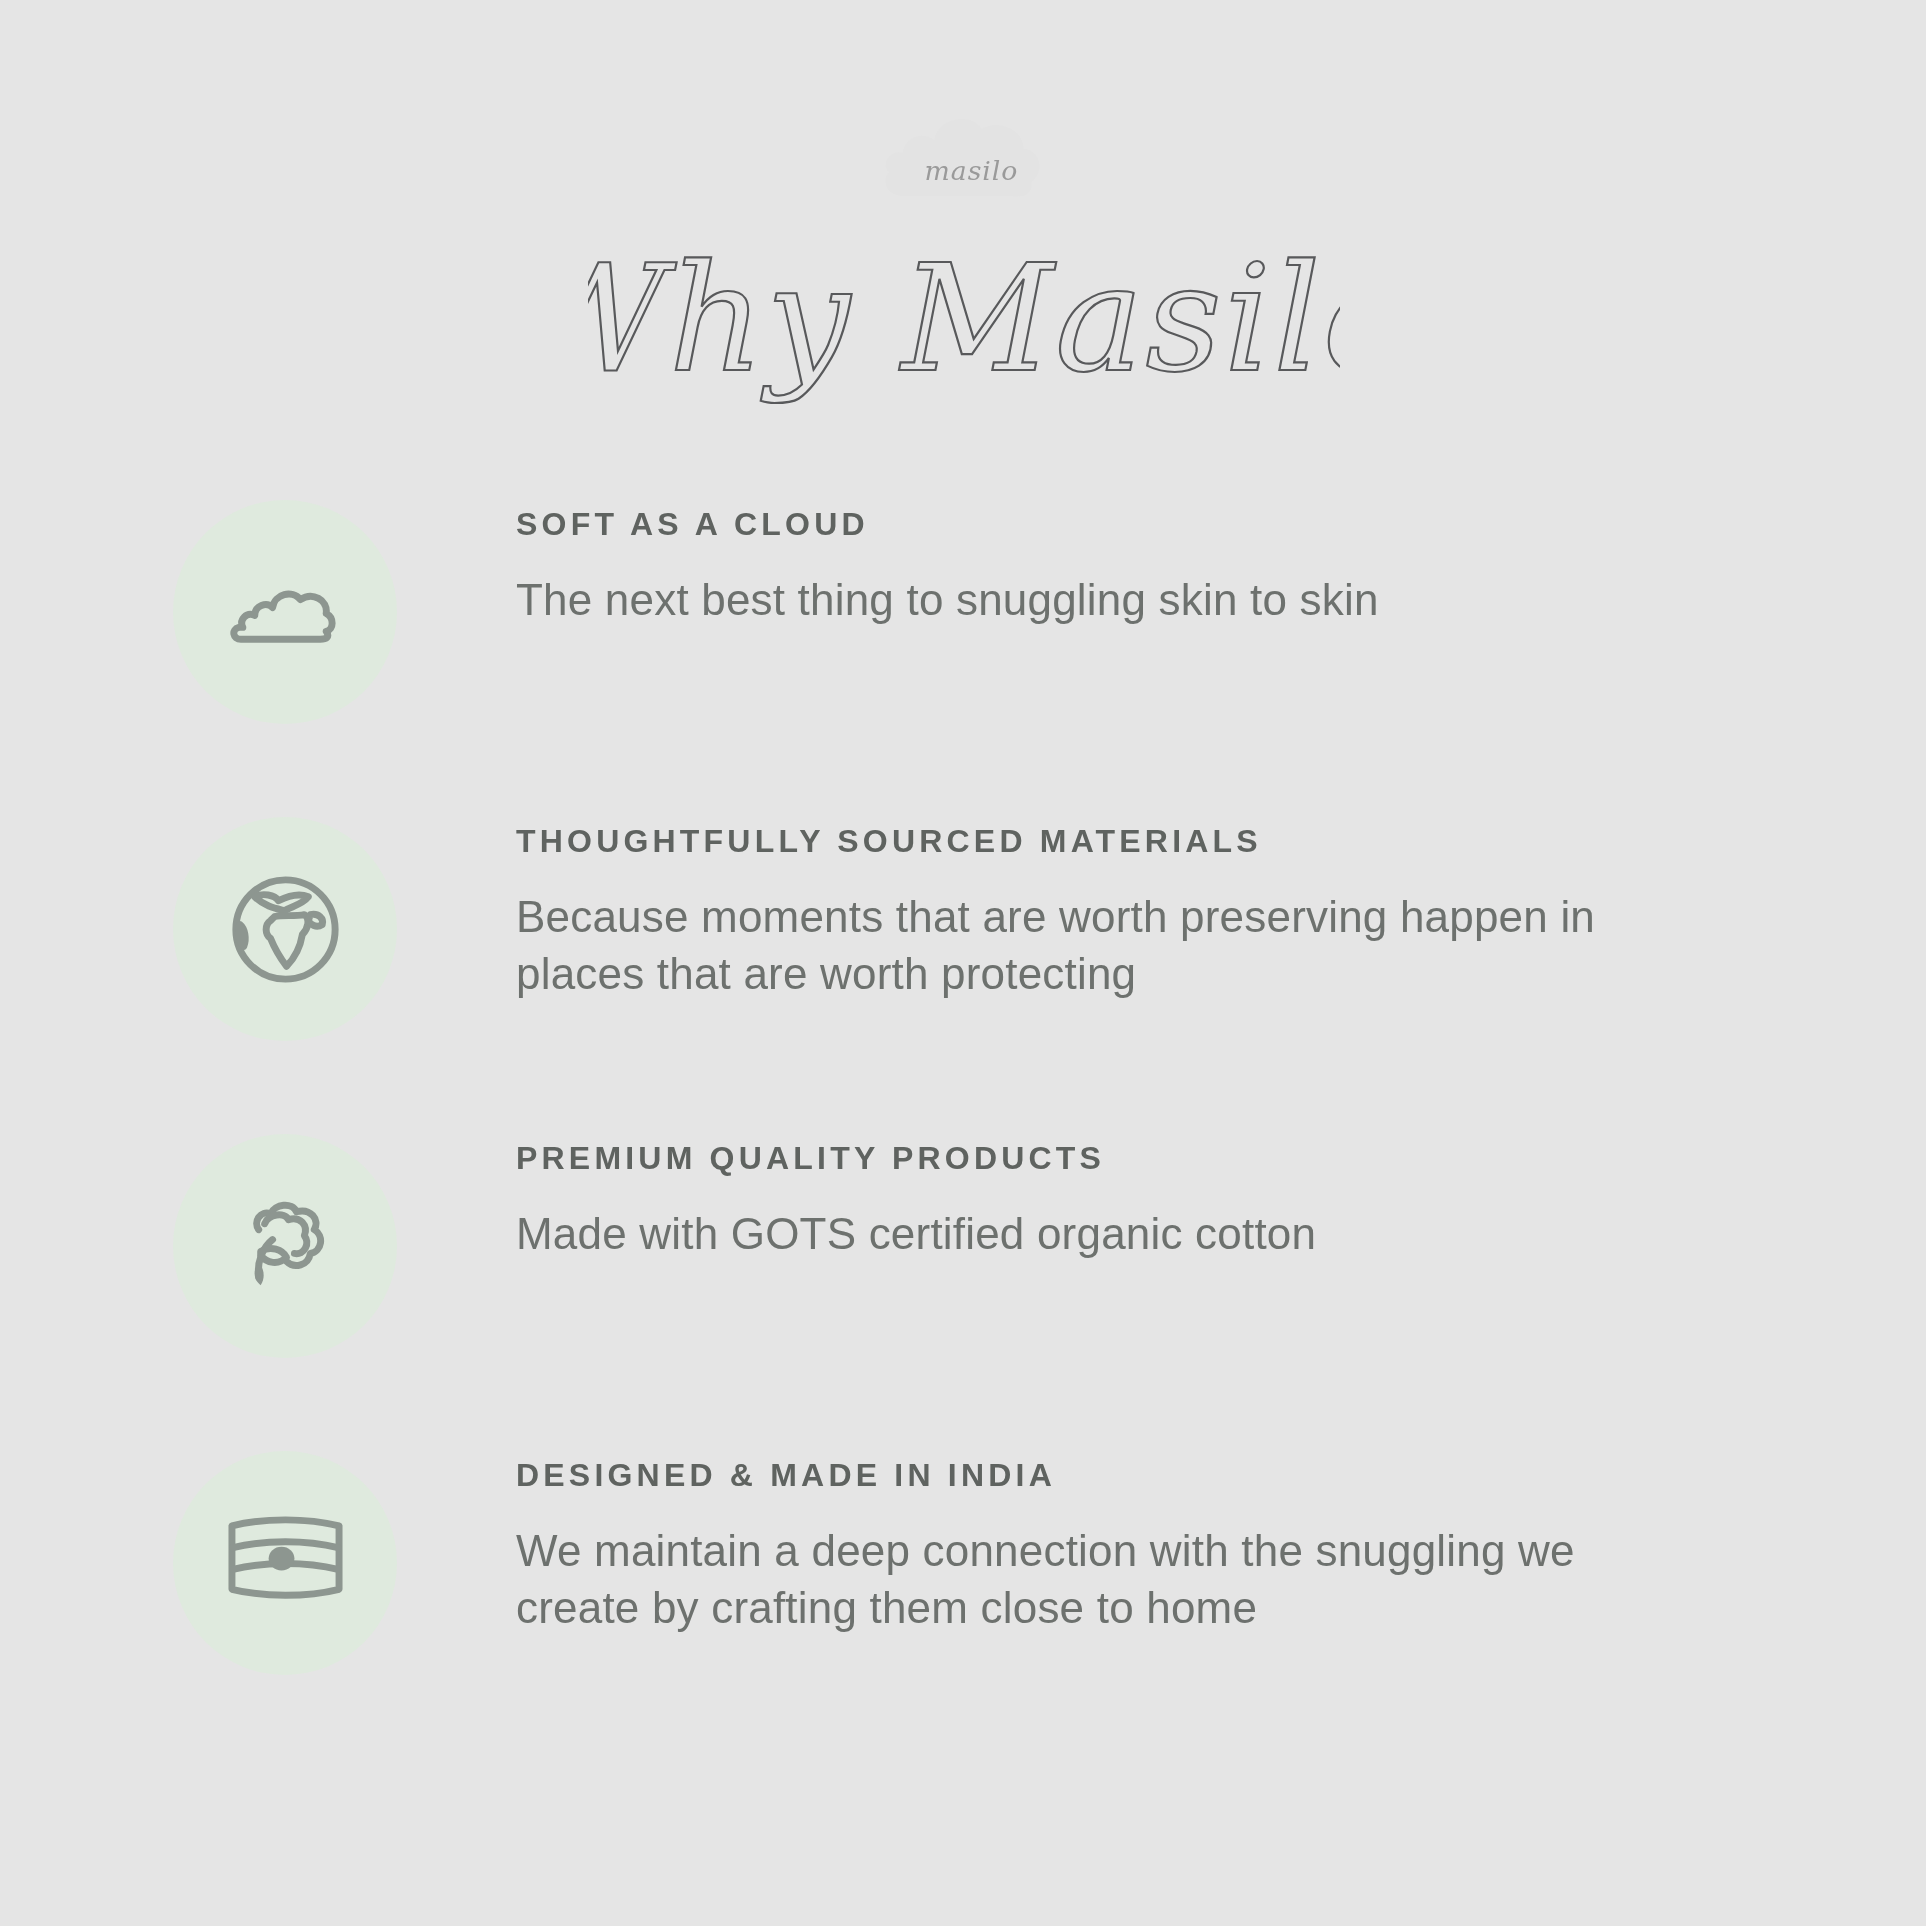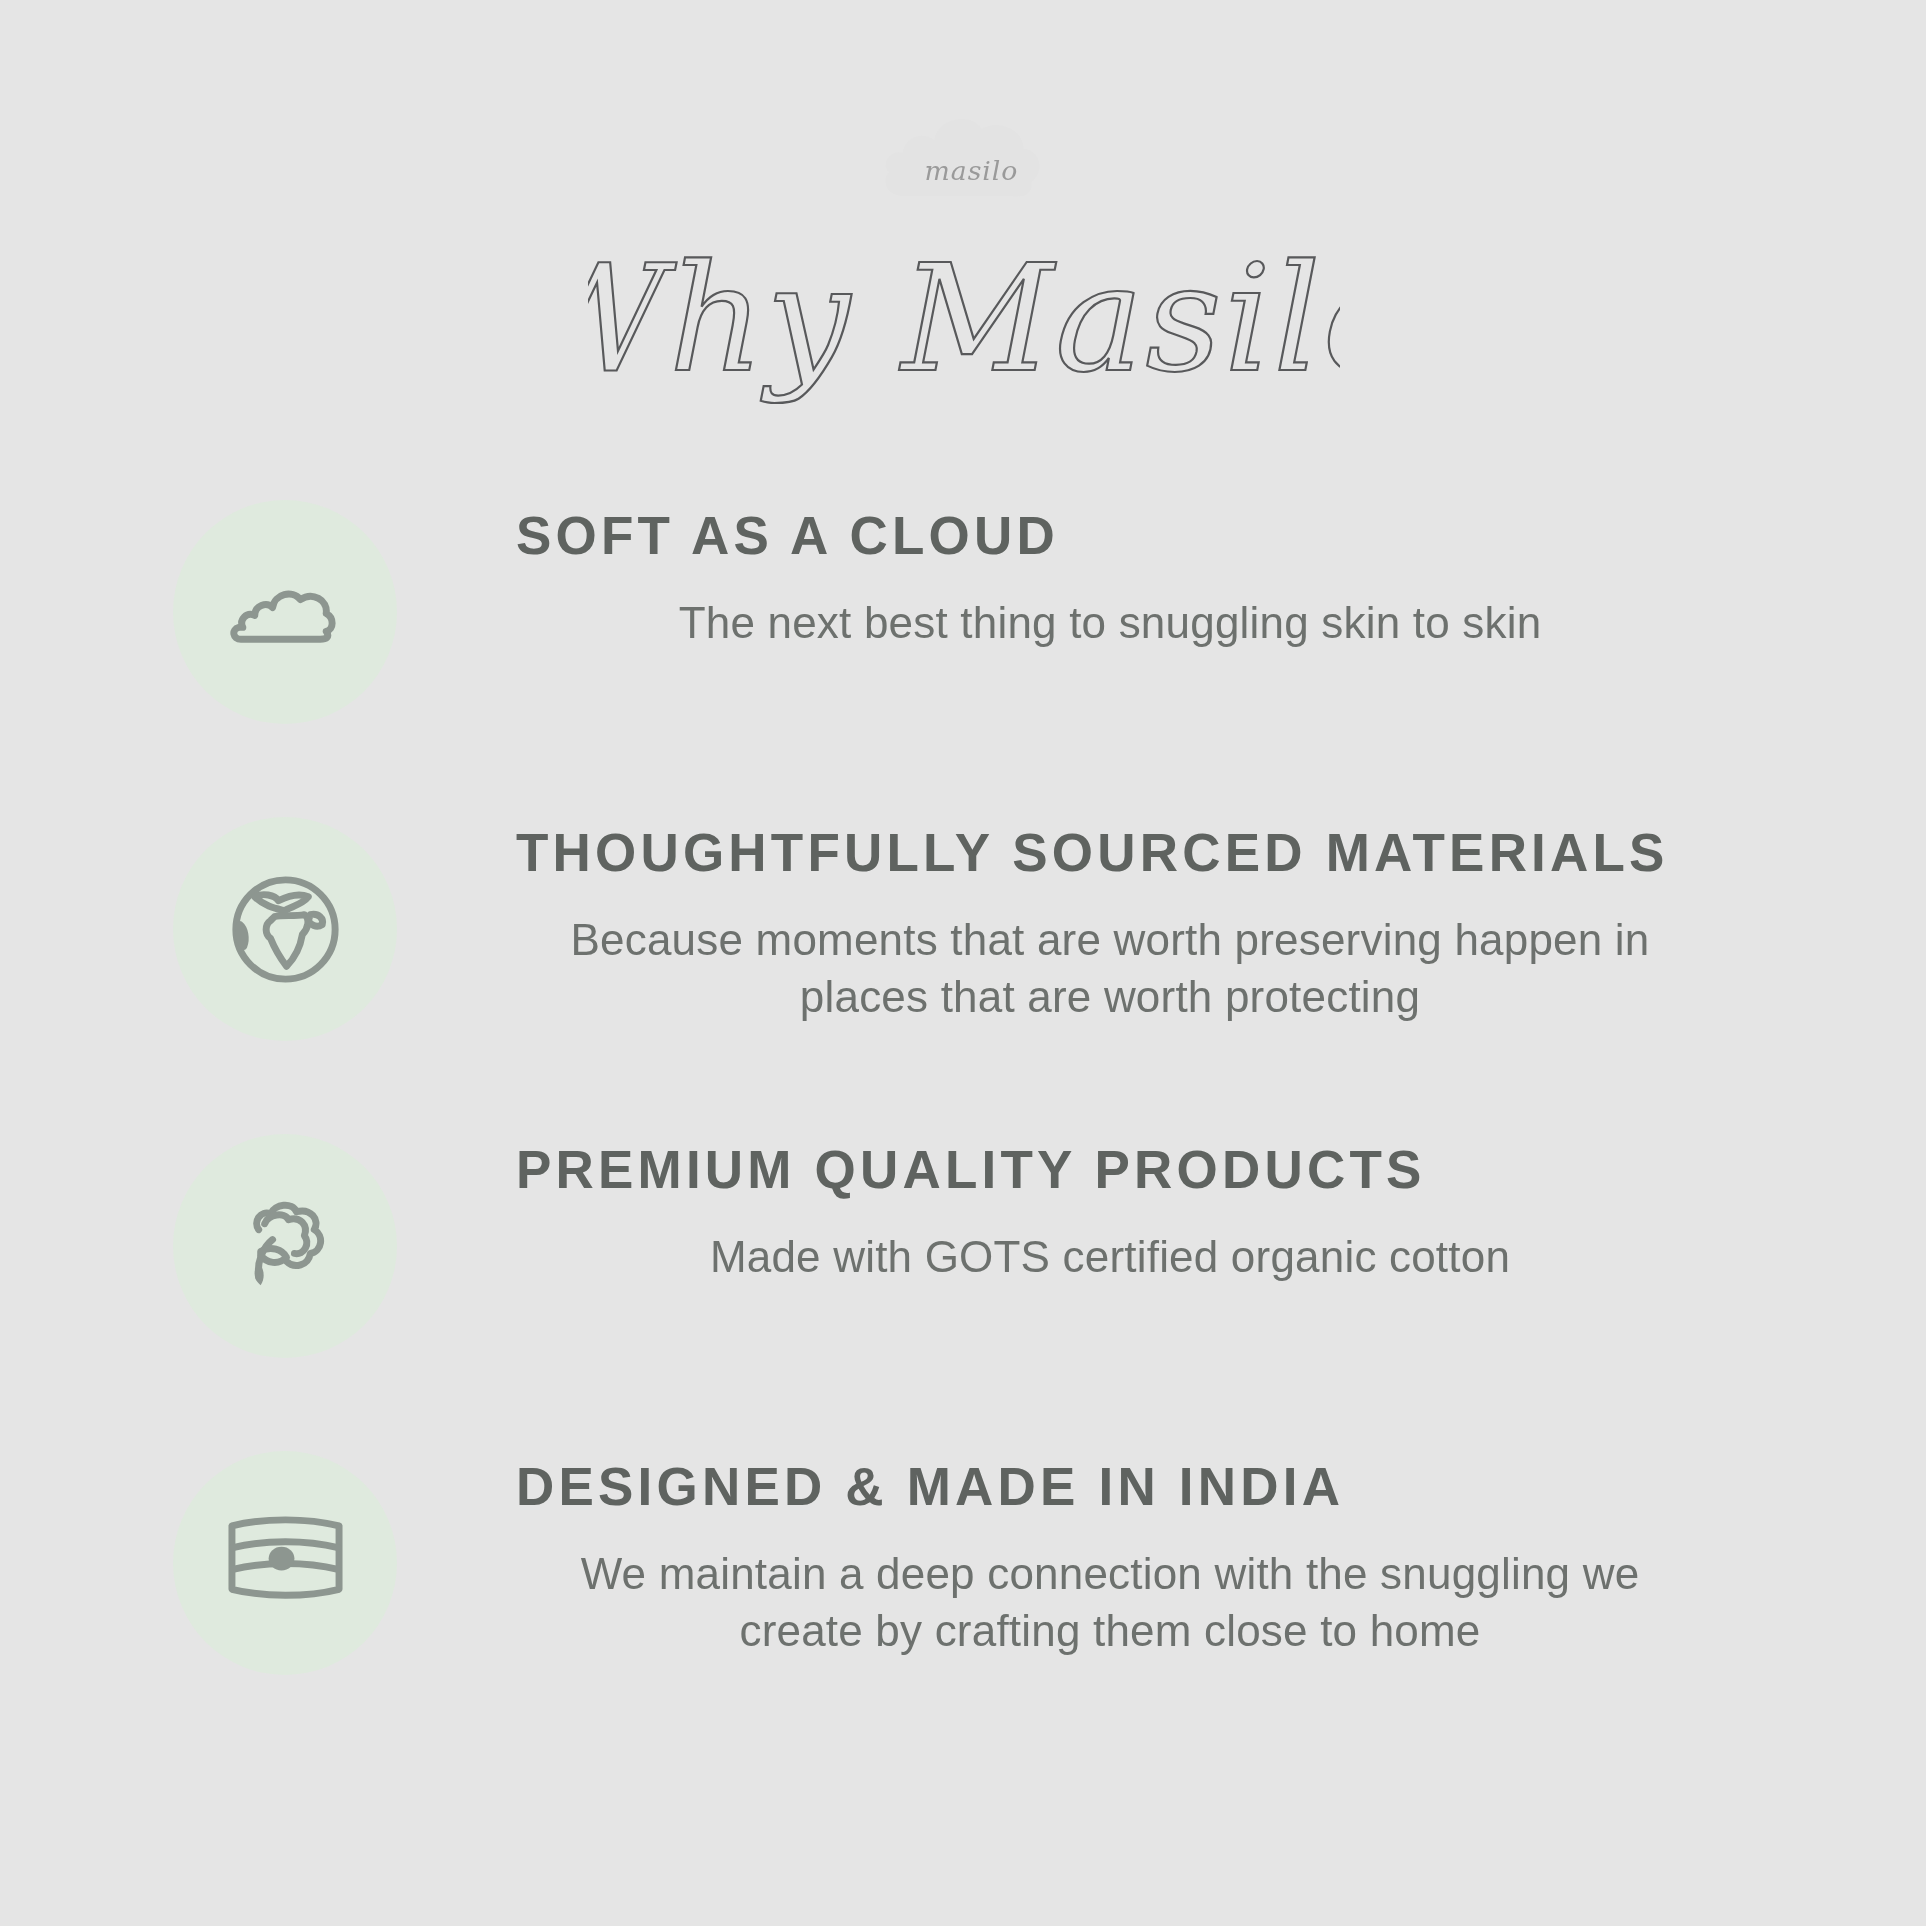--- a/index.html
+++ b/index.html
@@ -103,38 +103,37 @@
     flex: 1 1 auto;
     padding-left: 119px;
     padding-top: 32px;
     box-sizing: border-box;
     max-width: 1307px;
   }
 
   .feature-heading {
     font-family: "Liberation Sans", sans-serif;
     font-weight: bold;
-    font-size: 53px;
+    font-size: 32px;
     letter-spacing: 4.2px;
     color: #5f6360;
     line-height: 1.1;
     margin: 0 0 30px 0;
     white-space: nowrap;
   }
 
   .feature-body {
     font-family: "Liberation Sans", sans-serif;
     font-weight: 300;
     font-size: 44px;
     color: #6d716e;
     line-height: 1.28;
     margin: 0;
     letter-spacing: 0.2px;
     max-width: 1277px;
-    text-align: center;
   }
 
   
   .ico {
     fill: none;
     stroke: #8d9690;
     stroke-width: 7;
     stroke-linecap: round;
     stroke-linejoin: round;
   }

